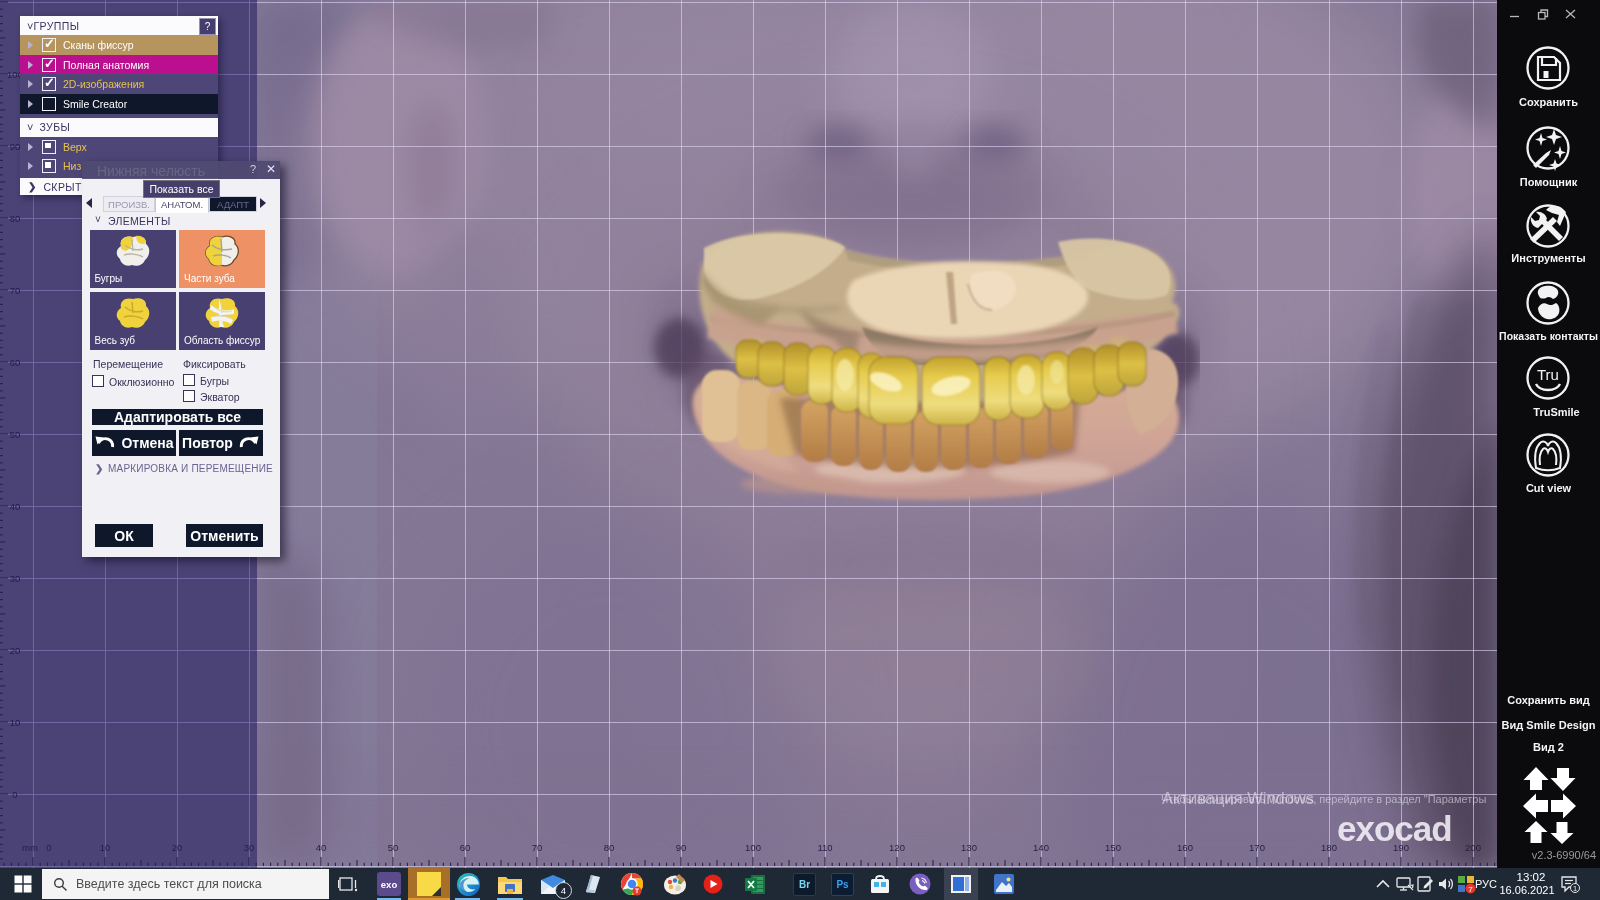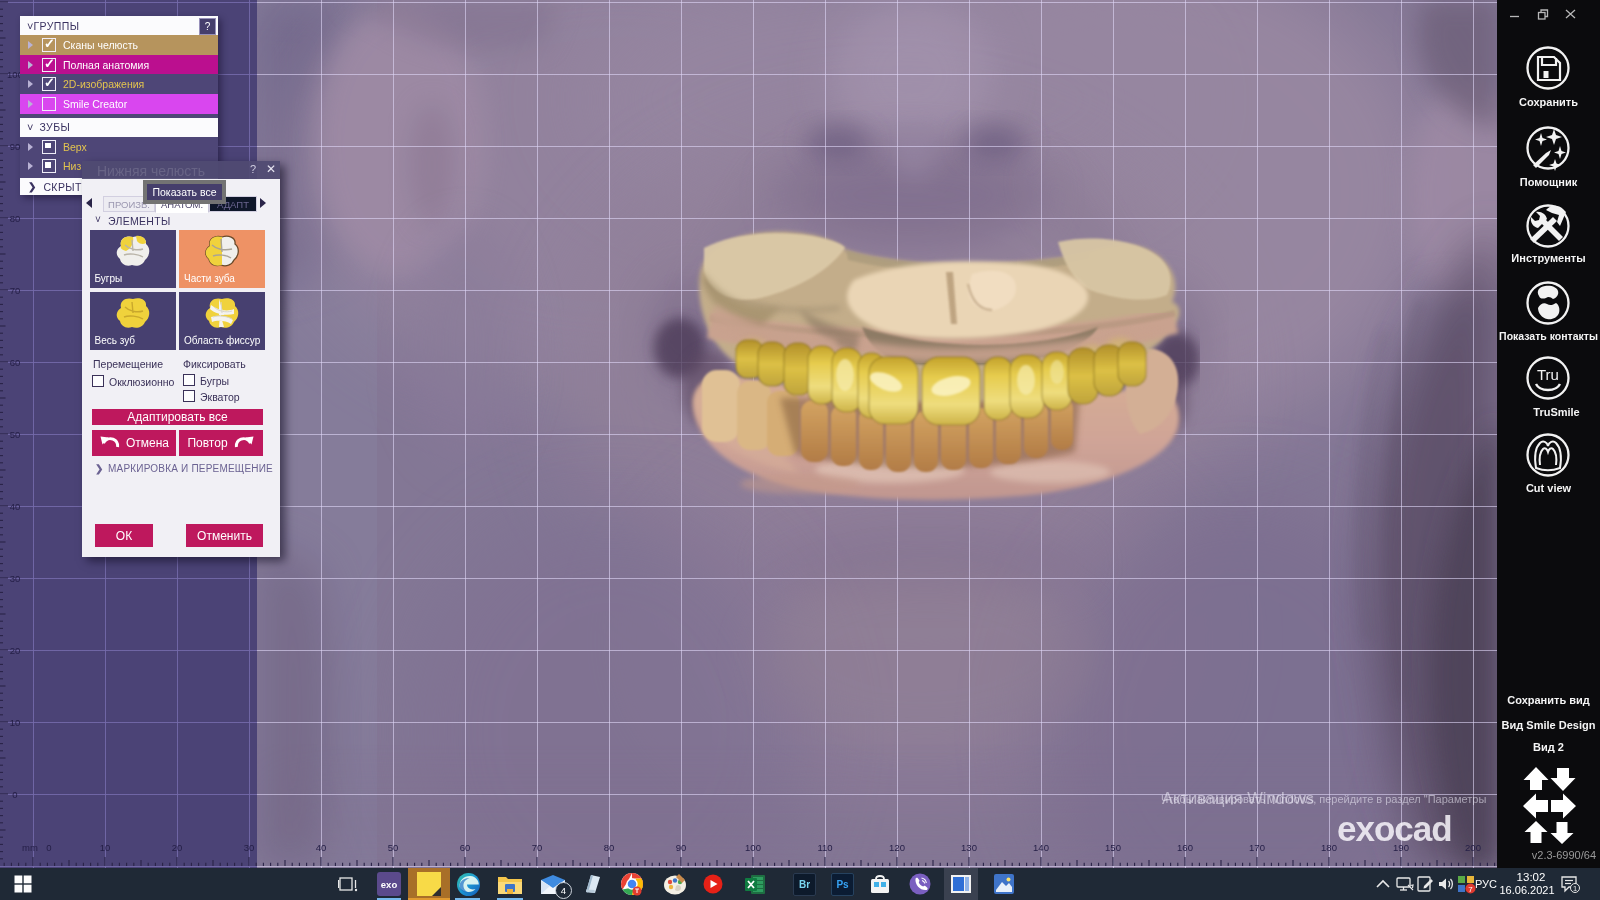--- a/index.html
+++ b/index.html
@@ -28,25 +28,25 @@
   .chk{position:absolute;left:1px;top:-3px;color:#fff;font-size:13px;font-weight:bold;}
   .isq{position:absolute;left:2.2px;top:2.2px;width:5.5px;height:5.5px;background:#fff;}
   .rtx{margin-left:7px;white-space:nowrap;}
   
   #dlg{position:absolute;left:82px;top:161px;width:198px;height:396px;box-shadow:5px 4px 9px rgba(8,4,24,0.55);}
   #dlgtitle{position:absolute;left:0;top:0;width:198px;height:18px;background:rgba(80,74,114,0.93);}
   #dlgbody{position:absolute;left:0;top:18px;width:198px;height:378px;background:#f1f0f5;}
   .tab{position:absolute;top:35px;height:14px;font-size:9.5px;display:flex;align-items:center;justify-content:center;}
   .el-btn{position:absolute;width:86px;height:58px;background:#474070;}
   .el-lab{position:absolute;left:5px;bottom:4px;color:#fff;font-size:10px;}
-  .dbtn{position:absolute;background:#be185d;color:#fff;font-size:12px;display:flex;align-items:center;justify-content:center;}
+  .dbtn{position:absolute;background:#0f172a;color:#fff;font-size:14px;display:flex;align-items:center;justify-content:center;font-weight:bold;}
   .ckb2{position:absolute;width:10px;height:10px;border:1.6px solid #3a3158;background:#fdfdfe;}
   .dlab{position:absolute;font-size:10.5px;color:#3a3158;}
   
-  #tip{position:absolute;left:143px;top:180px;width:75px;height:16px;background:#453e6b;border:4px solid #737373;
+  #tip{position:absolute;left:143px;top:180px;width:75px;height:16px;background:#453e6b;border:1px solid #737373;
     color:#fff;font-size:10.5px;display:flex;align-items:center;justify-content:center;}
   
   #sidebar{position:absolute;left:1497px;top:0;width:103px;height:868px;background:#0b0b0d;}
   .sbl{position:absolute;width:103px;text-align:center;color:#f5f5f5;font-size:11px;font-weight:bold;}
   
   #taskbar{position:absolute;left:0;top:868px;width:1600px;height:32px;background:#1f2936;}
   #search{position:absolute;left:42px;top:1px;width:287px;height:30px;background:#f4f4f4;display:flex;align-items:center;}
   .tbtxt{color:#fff;font-size:11px;position:absolute;}
 </style>
 </head>
@@ -679,37 +679,37 @@
     <div class="phead">
         <span style="margin-left:7px;color:#3a3260;font-size:11px;">˅</span>
         <span style="letter-spacing:0.4px;">ГРУППЫ</span>
       <div style="position:absolute;right:2px;top:2px;width:15px;height:15px;background:#453e6c;border:1px solid #9790ba;color:#fff;font-size:10px;display:flex;align-items:center;justify-content:center;">?</div>
     </div>
     <div class="prow" style="background:#b6945d;color:#fff;">
         <span class="exp"></span>
         <span class="cbx">
           <span class="chk">✓</span>
         </span>
-        <span class="rtx">Сканы челюсть</span>
+        <span class="rtx">Сканы фиссур</span>
       </div>
     <div class="prow" style="background:#bb0f8f;color:#fff;">
         <span class="exp"></span>
         <span class="cbx">
           <span class="chk">✓</span>
         </span>
         <span class="rtx">Полная анатомия</span>
       </div>
     <div class="prow" style="background:#4e4677;color:#e3c44f;">
         <span class="exp"></span>
         <span class="cbx">
           <span class="chk">✓</span>
         </span>
         <span class="rtx">2D-изображения</span>
       </div>
-    <div class="prow" style="background:#d946ef;color:#fff;">
+    <div class="prow" style="background:#0f172a;color:#fff;">
         <span class="exp"></span>
         <span class="cbx"></span>
         <span class="rtx">Smile Creator</span>
       </div>
     <div style="height:4px;background:#4e4677;"></div>
     <div class="phead">
         <span style="margin-left:7px;color:#3a3260;font-size:11px;">˅</span>
         <span style="margin-left:6px;letter-spacing:0.4px;">ЗУБЫ</span>
       </div>
     <div class="prow" style="background:#4e4677;color:#e3c44f;">
@@ -807,20 +807,27 @@
   <div id="tip">Показать все</div>
   <div id="taskbar">
     <svg width="18" height="18" viewBox="0 0 18 18" style="position:absolute;left:14px;top:7px;">
       <g fill="#fdfdfd">
           <rect x="0.5" y="0.5" width="7.8" height="7.8"></rect>
           <rect x="9.7" y="0.5" width="7.8" height="7.8"></rect>
           <rect x="0.5" y="9.7" width="7.8" height="7.8"></rect>
           <rect x="9.7" y="9.7" width="7.8" height="7.8"></rect>
         </g>
     </svg>
+    <div id="search">
+      <svg width="15" height="15" viewBox="0 0 15 15" style="margin-left:11px;">
+          <circle cx="6" cy="6" r="4.3" stroke="#3a3a3a" stroke-width="1.4" fill="none"></circle>
+          <line x1="9.2" y1="9.2" x2="13.5" y2="13.5" stroke="#3a3a3a" stroke-width="1.4"></line>
+        </svg>
+      <span style="margin-left:8px;font-size:12.5px;color:#4c4c4c;">Введите здесь текст для поиска</span>
+    </div>
     <svg width="20" height="20" viewBox="0 0 20 20" style="position:absolute;left:338px;top:6px;">
       <rect x="2" y="4" width="12" height="12" stroke="#e8e8e8" stroke-width="1.3" fill="none"></rect>
       <line x1="0.5" y1="6" x2="0.5" y2="14" stroke="#e8e8e8" stroke-width="1.3"></line>
       <line x1="17.5" y1="6" x2="17.5" y2="14" stroke="#e8e8e8" stroke-width="1.3"></line>
       <circle cx="18" cy="16" r="1.2" fill="#e8e8e8"></circle>
     </svg>
     <div class="abs" style="left:377px;top:4px;width:24px;height:24px;background:#5b4a8c;border-radius:3px;color:#fff;font-size:9.5px;font-weight:bold;display:flex;align-items:center;justify-content:center;">exo</div>
     <div class="abs" style="left:377px;top:29.5px;width:24px;height:2px;background:#76b9ed;"></div>
     <div class="abs" style="left:408px;top:0;width:42px;height:32px;background:#a86f28;"></div>
     <div class="abs" style="left:417px;top:4px;width:24px;height:24px;background:#f8da47;"></div>

